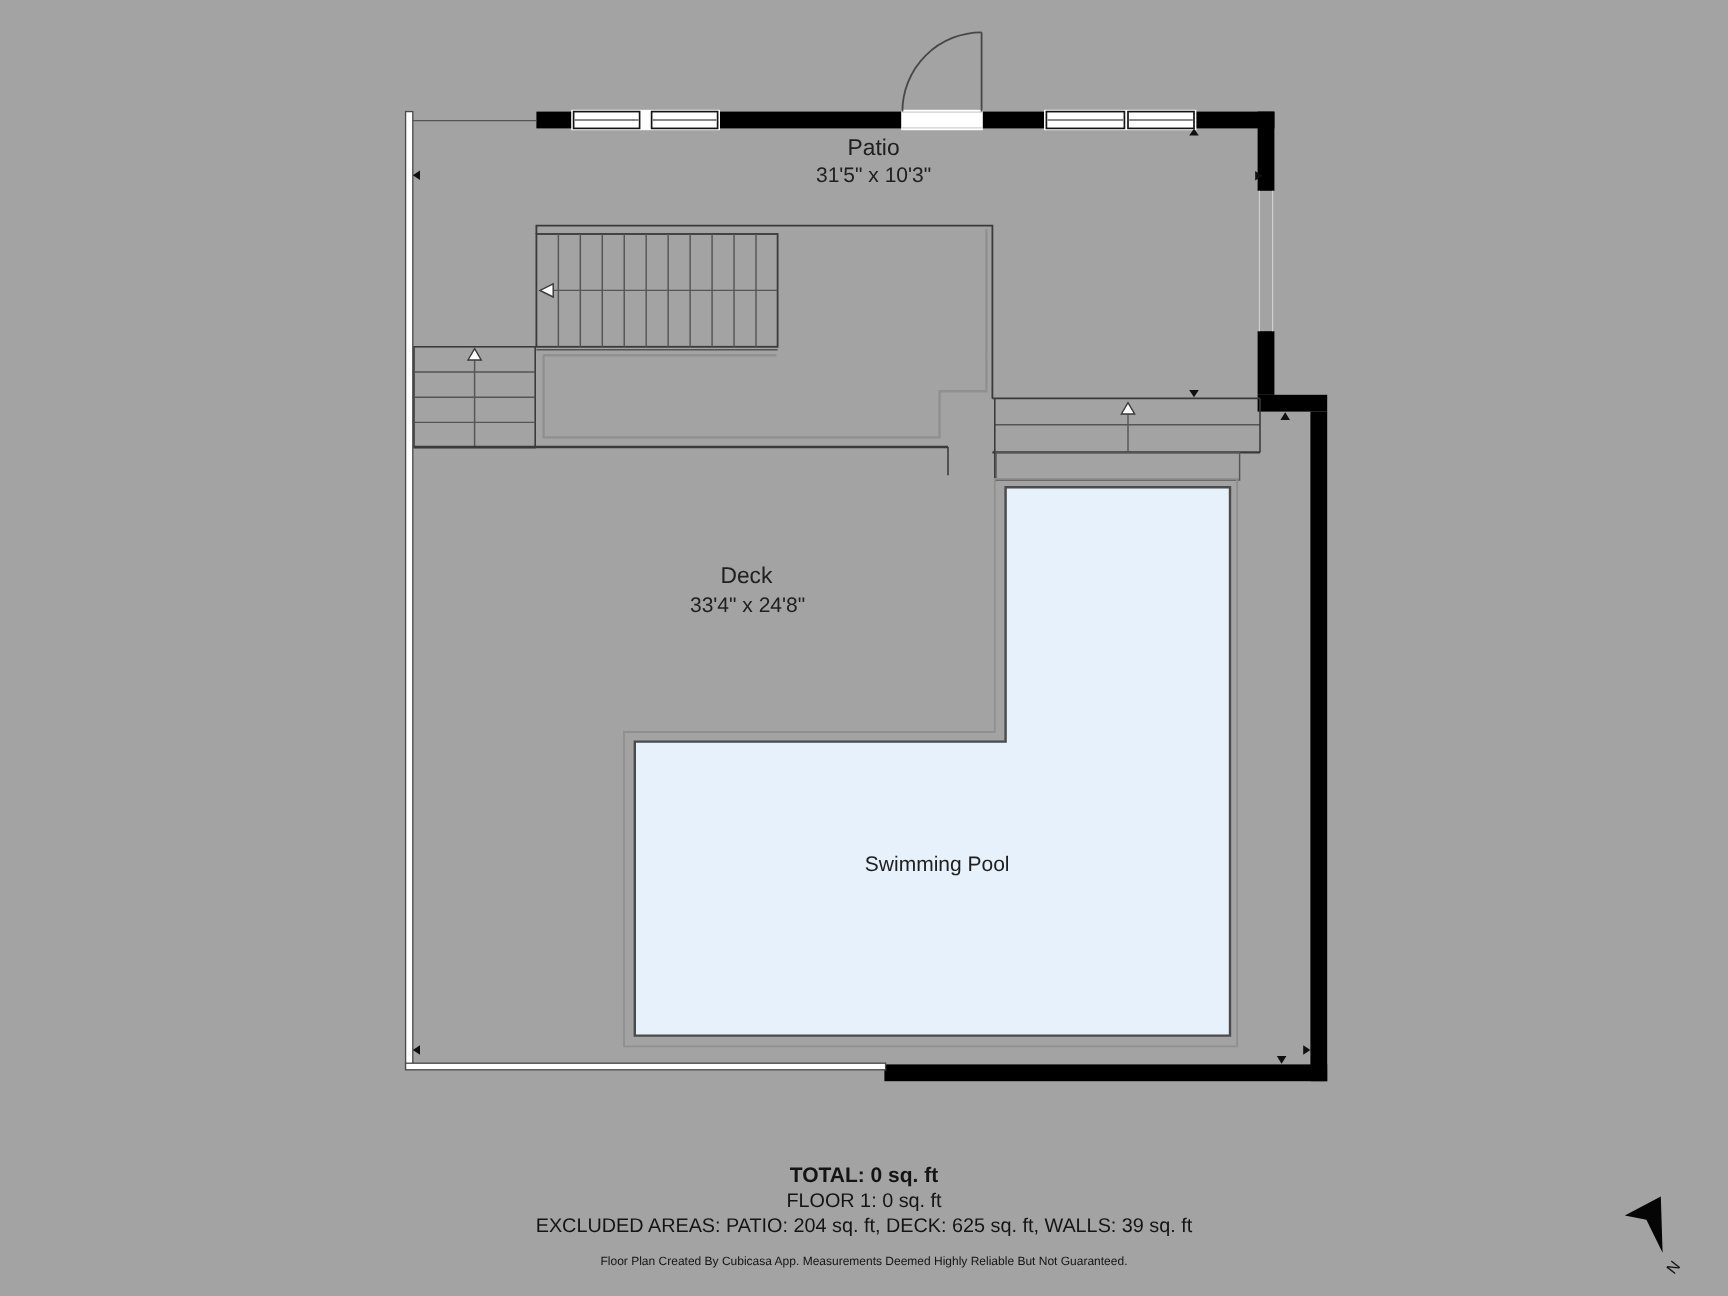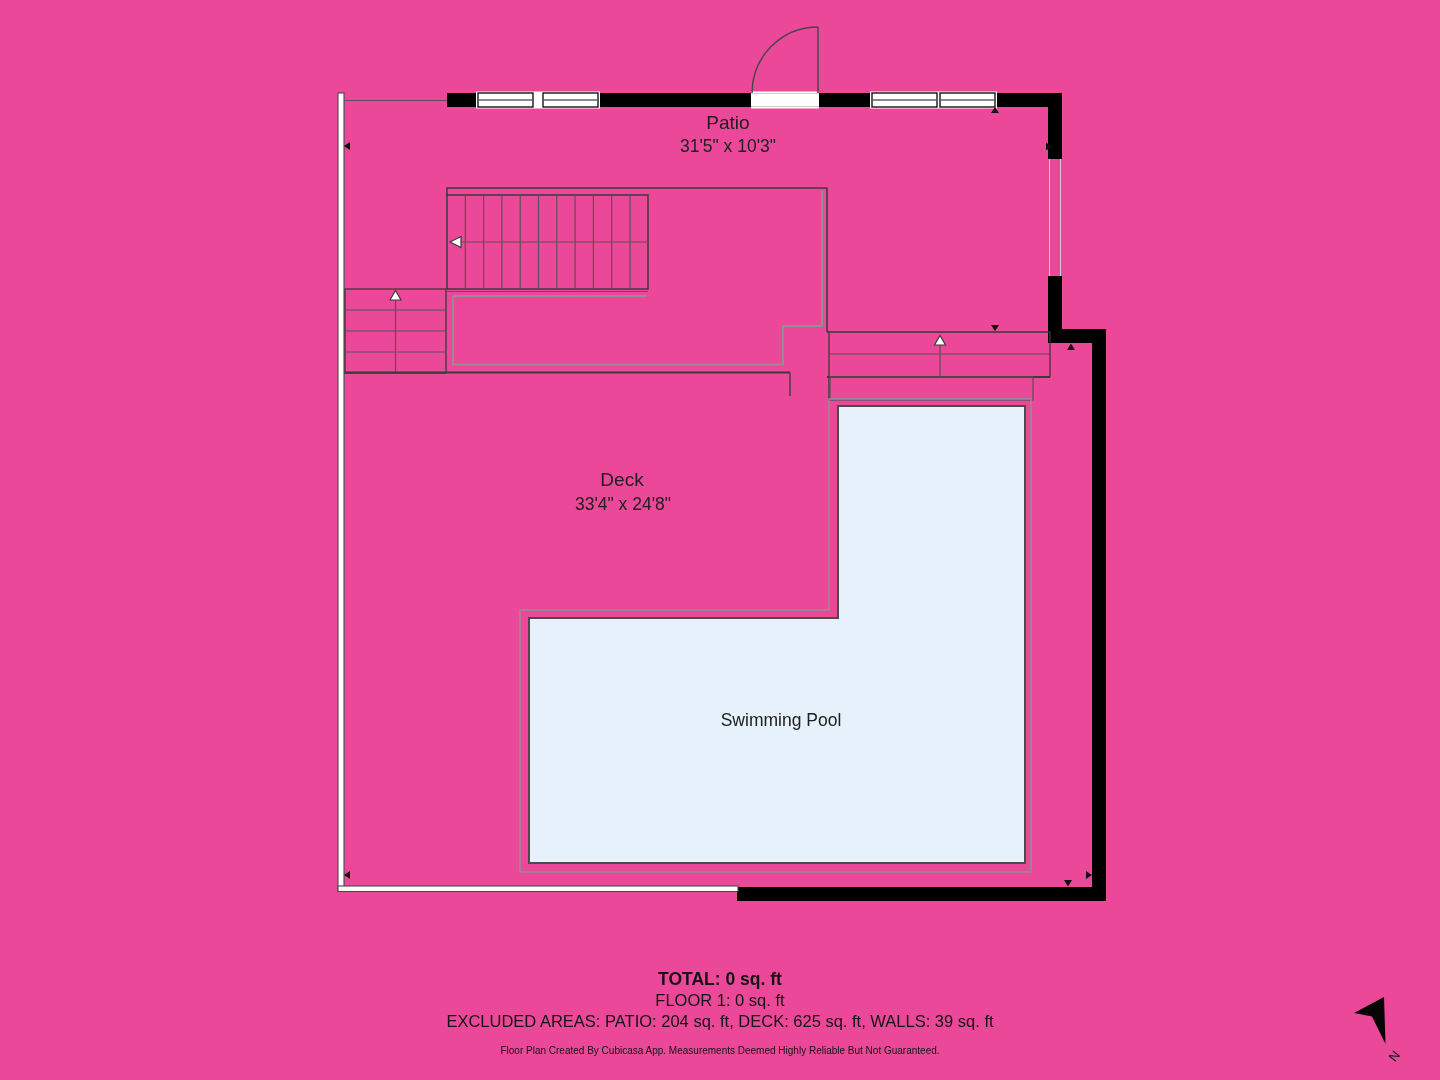--- a/index.html
+++ b/index.html
@@ -1,16 +1,16 @@
 <!DOCTYPE html>
 <html style="--wall: #000000; --line: #3a3a3a; --gray-line: #909090; --pool-fill: #e6f1fb; --pool-border: #4b4b4b; --text: #202020;"><head>
 <meta charset="utf-8">
 <style>
   html,body{margin:0;padding:0;background:#ffffff;}
-  #stage{position:relative;width:1440px;height:1080px;background:#ec4899;overflow:hidden;
+  #stage{position:relative;width:1440px;height:1080px;background:#a3a3a3;overflow:hidden;
          font-family:"Liberation Sans",sans-serif;}
   svg{position:absolute;left:0;top:0;}
   
   .w    {fill:var(--wall,#000);}
   .tw   {fill:#fff;stroke:#4a4a4a;stroke-width:1.1;}
   .tl15 {stroke:var(--line,#3a3a3a);stroke-width:1.5;fill:none;}
   .tl13 {stroke:var(--line,#3a3a3a);stroke-width:1.3;fill:none;}
   .tl12 {stroke:#555;stroke-width:1.2;fill:none;}
   .tl2  {stroke:var(--line,#3a3a3a);stroke-width:2;fill:none;}
   .gl   {stroke:var(--gray-line,#909090);stroke-width:2;fill:none;}

